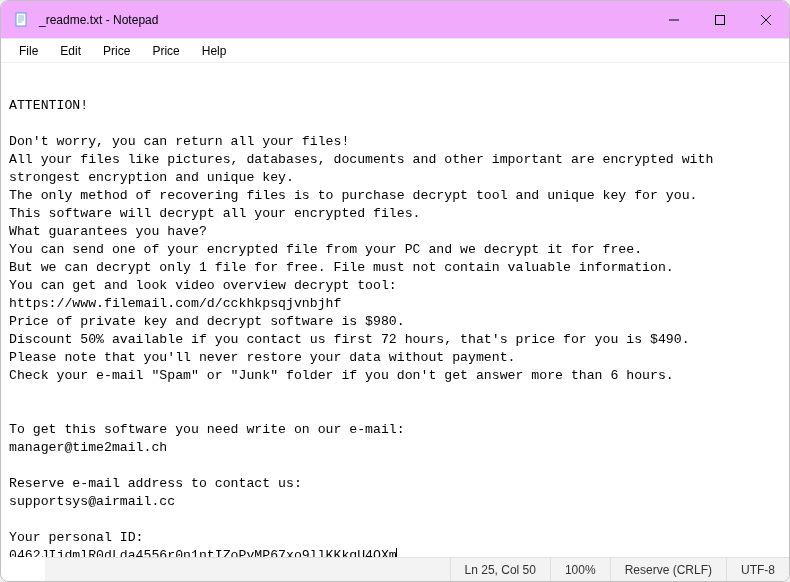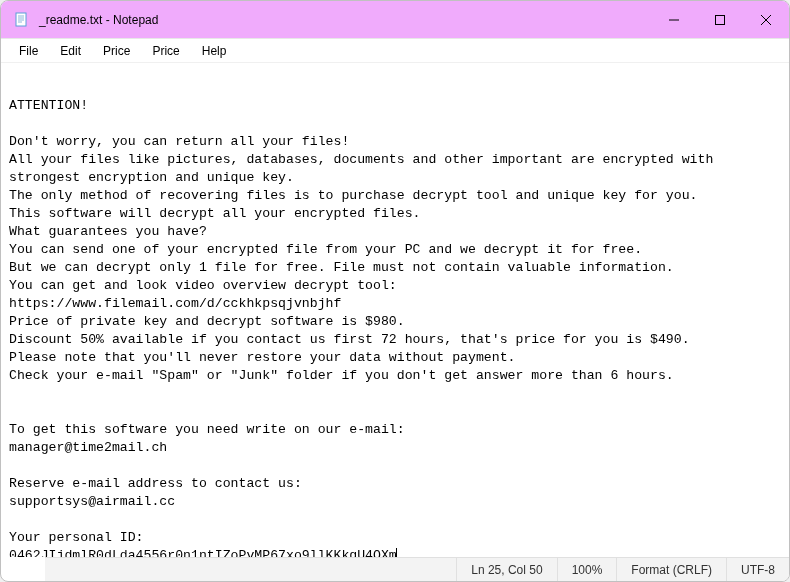--- a/index.html
+++ b/index.html
@@ -180,17 +180,17 @@
 Reserve e-mail address to contact us:
 supportsys@airmail.cc
 
 Your personal ID:
 0462JIjdmlR0dLda4556r0n1ntIZoPvMP67xo9llKKkgU4OXm<span class="cursor-caret"></span></div>
 
   <div class="statusbar">
     <div class="status-spacer"></div>
     <div class="status-cell">Ln 25, Col 50</div>
     <div class="status-cell">100%</div>
-    <div class="status-cell">Format (CRLF)</div>
+    <div class="status-cell">Reserve (CRLF)</div>
     <div class="status-cell">UTF-8</div>
   </div>
 
 </div>
 
 </body></html>

